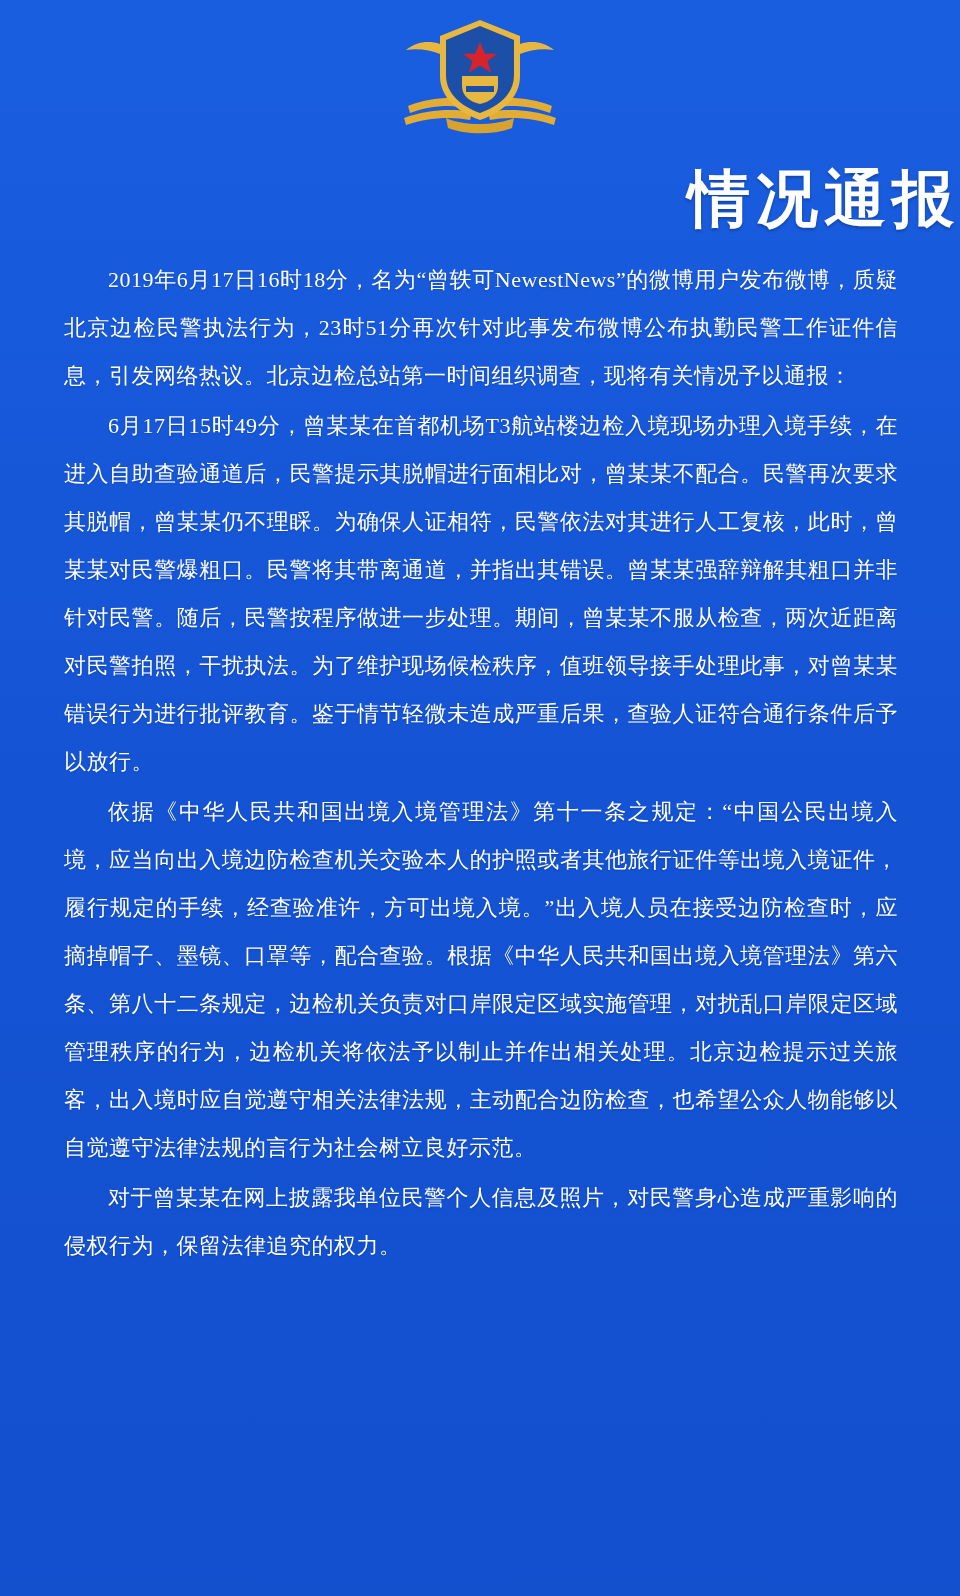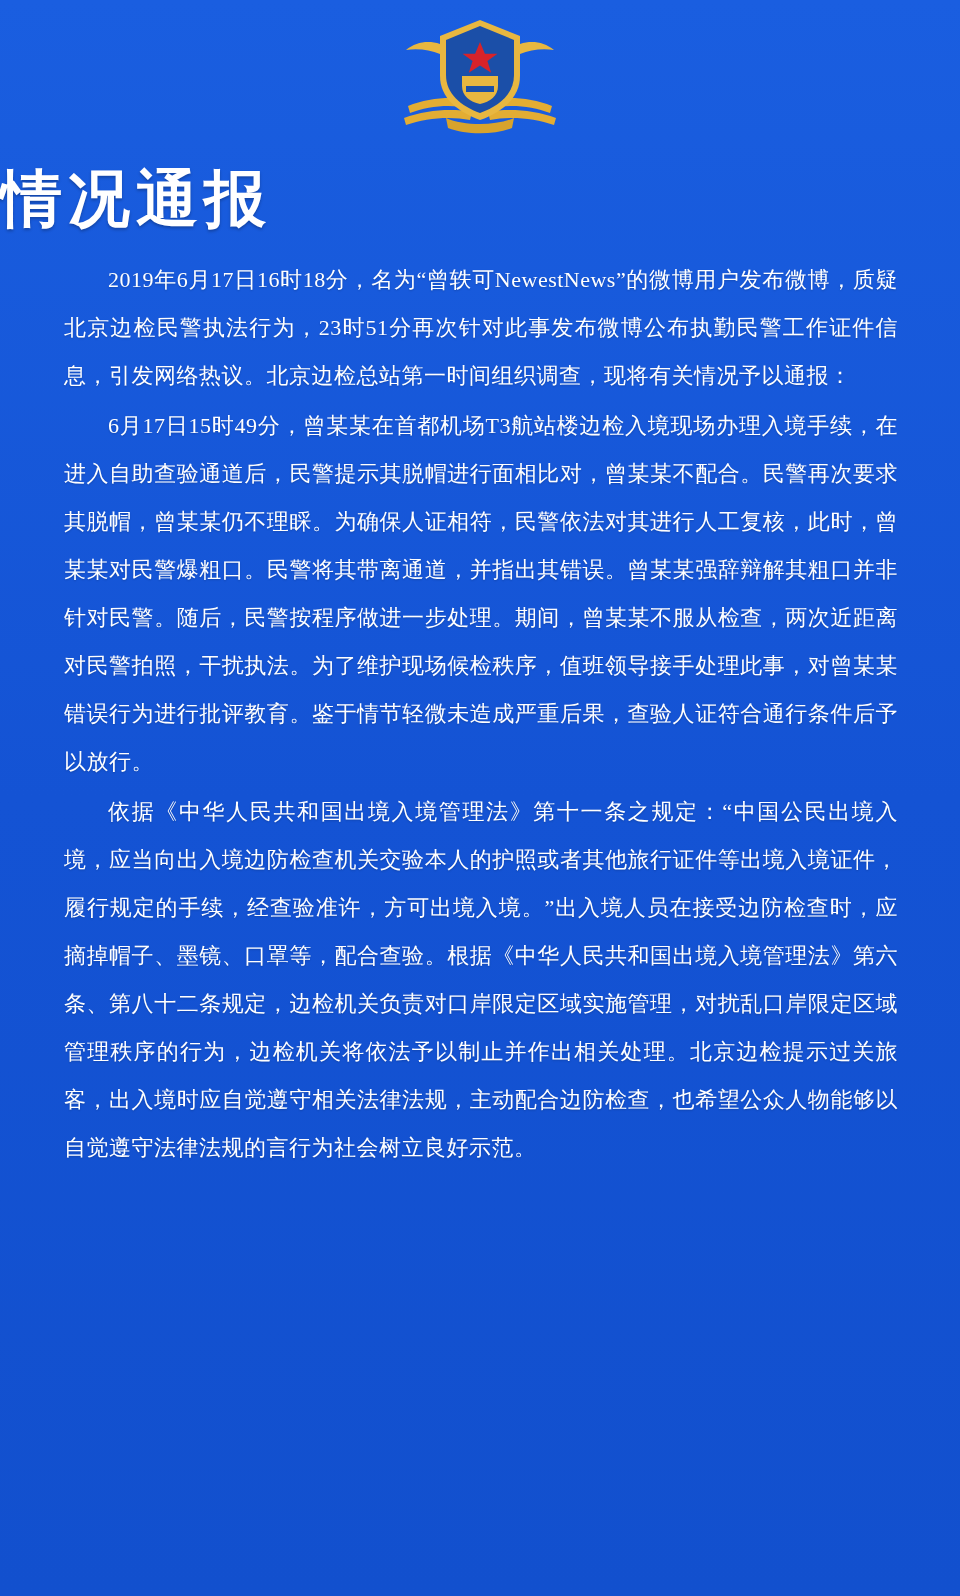--- a/index.html
+++ b/index.html
@@ -29,21 +29,21 @@
   }
   .emblem {
     position: relative;
     width: 160px;
     height: 126px;
   }
   .emblem svg { display: block; }
 
   
   .title {
-    text-align: left;
+    text-align: right;
     font-size: 62px;
     line-height: 1;
     font-weight: bold;
     letter-spacing: 6px;
     margin-top: 28px;
     margin-bottom: 26px;
     text-shadow: 0 2px 3px rgba(0,0,0,0.25);
     font-family: "Liberation Serif", "DejaVu Serif", serif;
   }
 
@@ -97,15 +97,16 @@
       </svg>
     </div>
   </div>
 
   <div class="title">情况通报</div>
 
   <div class="body-text">
     <p class="para">2019年6月17日16时18分，名为“曾轶可NewestNews”的微博用户发布微博，质疑北京边检民警执法行为，23时51分再次针对此事发布微博公布执勤民警工作证件信息，引发网络热议。北京边检总站第一时间组织调查，现将有关情况予以通报：</p>
     <p class="para">6月17日15时49分，曾某某在首都机场T3航站楼边检入境现场办理入境手续，在进入自助查验通道后，民警提示其脱帽进行面相比对，曾某某不配合。民警再次要求其脱帽，曾某某仍不理睬。为确保人证相符，民警依法对其进行人工复核，此时，曾某某对民警爆粗口。民警将其带离通道，并指出其错误。曾某某强辞辩解其粗口并非针对民警。随后，民警按程序做进一步处理。期间，曾某某不服从检查，两次近距离对民警拍照，干扰执法。为了维护现场候检秩序，值班领导接手处理此事，对曾某某错误行为进行批评教育。鉴于情节轻微未造成严重后果，查验人证符合通行条件后予以放行。</p>
     <p class="para">依据《中华人民共和国出境入境管理法》第十一条之规定：“中国公民出境入境，应当向出入境边防检查机关交验本人的护照或者其他旅行证件等出境入境证件，履行规定的手续，经查验准许，方可出境入境。”出入境人员在接受边防检查时，应摘掉帽子、墨镜、口罩等，配合查验。根据《中华人民共和国出境入境管理法》第六条、第八十二条规定，边检机关负责对口岸限定区域实施管理，对扰乱口岸限定区域管理秩序的行为，边检机关将依法予以制止并作出相关处理。北京边检提示过关旅客，出入境时应自觉遵守相关法律法规，主动配合边防检查，也希望公众人物能够以自觉遵守法律法规的言行为社会树立良好示范。</p>
+    <p class="para">对于曾某某在网上披露我单位民警个人信息及照片，对民警身心造成严重影响的侵权行为，保留法律追究的权力。</p>
   </div>
 
 </div>
 
 </body></html>

